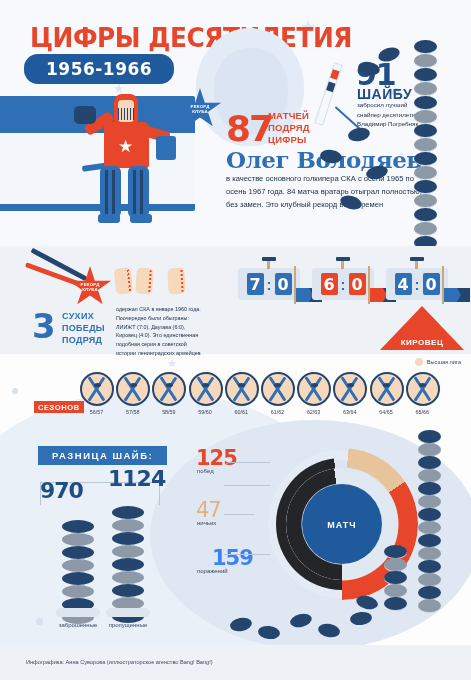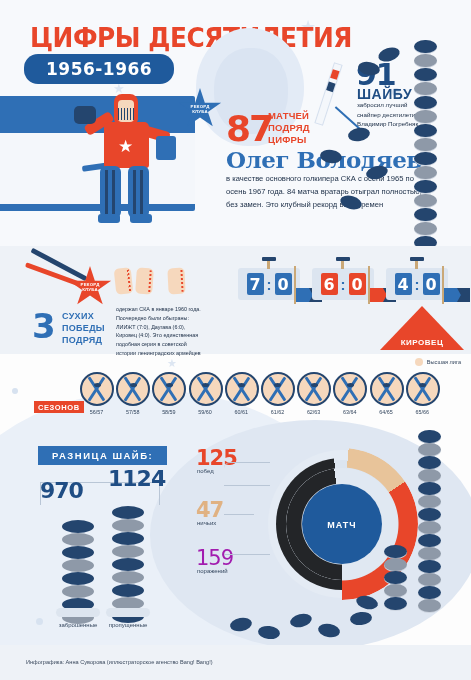--- a/index.html
+++ b/index.html
@@ -154,23 +154,23 @@
   .v1124{position:absolute;left:108px;top:466px;font-size:22px;font-weight:bold;color:#1f4d84;font-family:"DejaVu Sans", sans-serif;letter-spacing:-1px;}
   .brace{position:absolute;border:1.5px solid #b9c6d6;border-bottom:none;}
   .stack{position:absolute;}
   .stack .p{position:absolute;left:0;width:32px;height:13px;border-radius:16px/6.5px;background:#24456e;}
   .stack .p.alt{background:#8e99a8;}
   .base{position:absolute;width:44px;height:9px;border-radius:5px;background:#dde5ef;}
   .blbl{position:absolute;font-size:6px;color:#34465e;text-align:center;width:60px;}
 
   .v125{position:absolute;left:196px;top:446px;font-size:21px;font-weight:bold;color:#e8462a;font-family:"DejaVu Sans", sans-serif;letter-spacing:-1px;}
   .l125{position:absolute;left:197px;top:468px;font-size:6px;color:#34465e;}
-  .v47{position:absolute;left:196px;top:498px;font-size:21px;font-weight:bold;color:#e0b283;font-family:"DejaVu Sans", sans-serif;letter-spacing:-1px;}
+  .v47{position:absolute;left:196px;top:498px;font-size:21px;font-weight:normal;color:#e0b283;font-family:"DejaVu Sans", sans-serif;letter-spacing:-1px;}
   .l47{position:absolute;left:197px;top:520px;font-size:6px;color:#34465e;}
-  .v159{position:absolute;left:196px;top:546px;font-size:21px;font-weight:normal;color:#a21caf;font-family:"DejaVu Sans", sans-serif;letter-spacing:-1px;}
+  .v159{position:absolute;left:212px;top:546px;font-size:21px;font-weight:bold;color:#3b82f6;font-family:"DejaVu Sans", sans-serif;letter-spacing:-1px;}
   .l159{position:absolute;left:197px;top:568px;font-size:6px;color:#34465e;}
 
   .donut{position:absolute;left:268px;top:450px;width:148px;height:148px;}
   .ring-bg{position:absolute;inset:0;border-radius:50%;background:#e4ebf4;}
   .ring-bg2{position:absolute;inset:10px;border-radius:50%;background:#dce5f0;}
   .arc{position:absolute;inset:8px;border-radius:50%;}
   .hub{position:absolute;left:34px;top:34px;width:80px;height:80px;border-radius:50%;background:#1f5a9c;
        display:flex;flex-direction:column;align-items:center;justify-content:center;color:#fff;}
   .hub .big{font-size:27px;font-weight:bold;font-family:"DejaVu Sans", sans-serif;letter-spacing:-1px;line-height:1;}
   .hub .sm{font-size:9px;font-weight:bold;letter-spacing:1px;margin-top:2px;}

